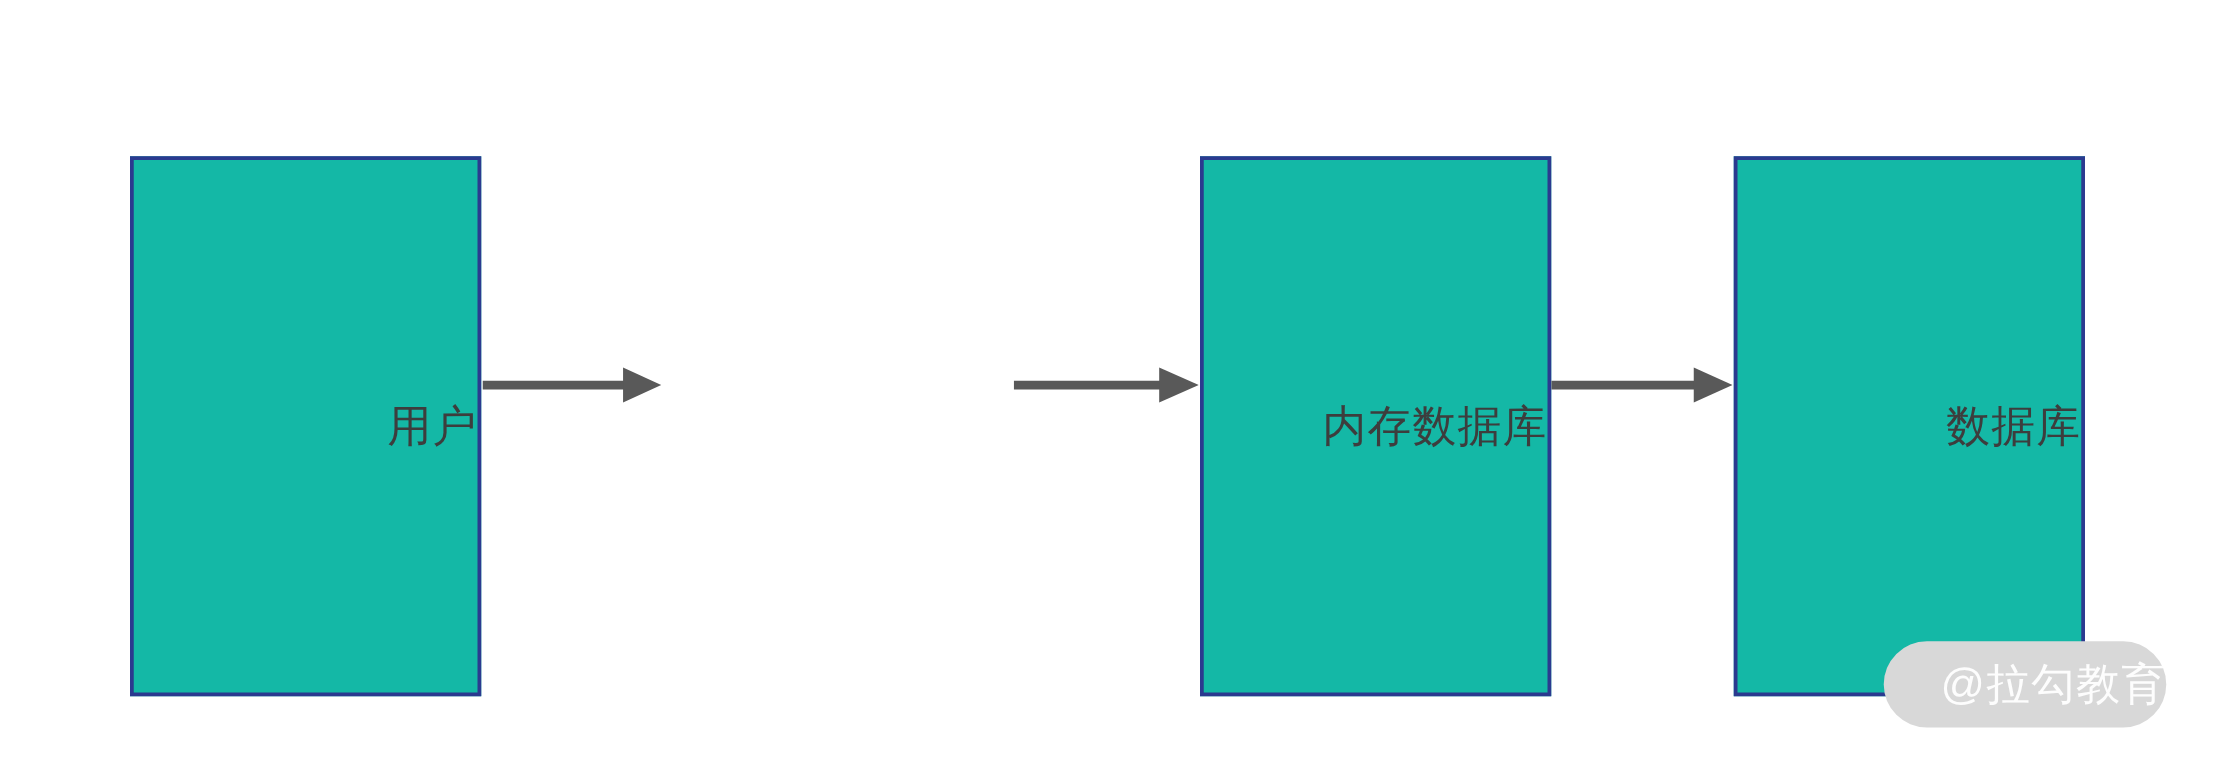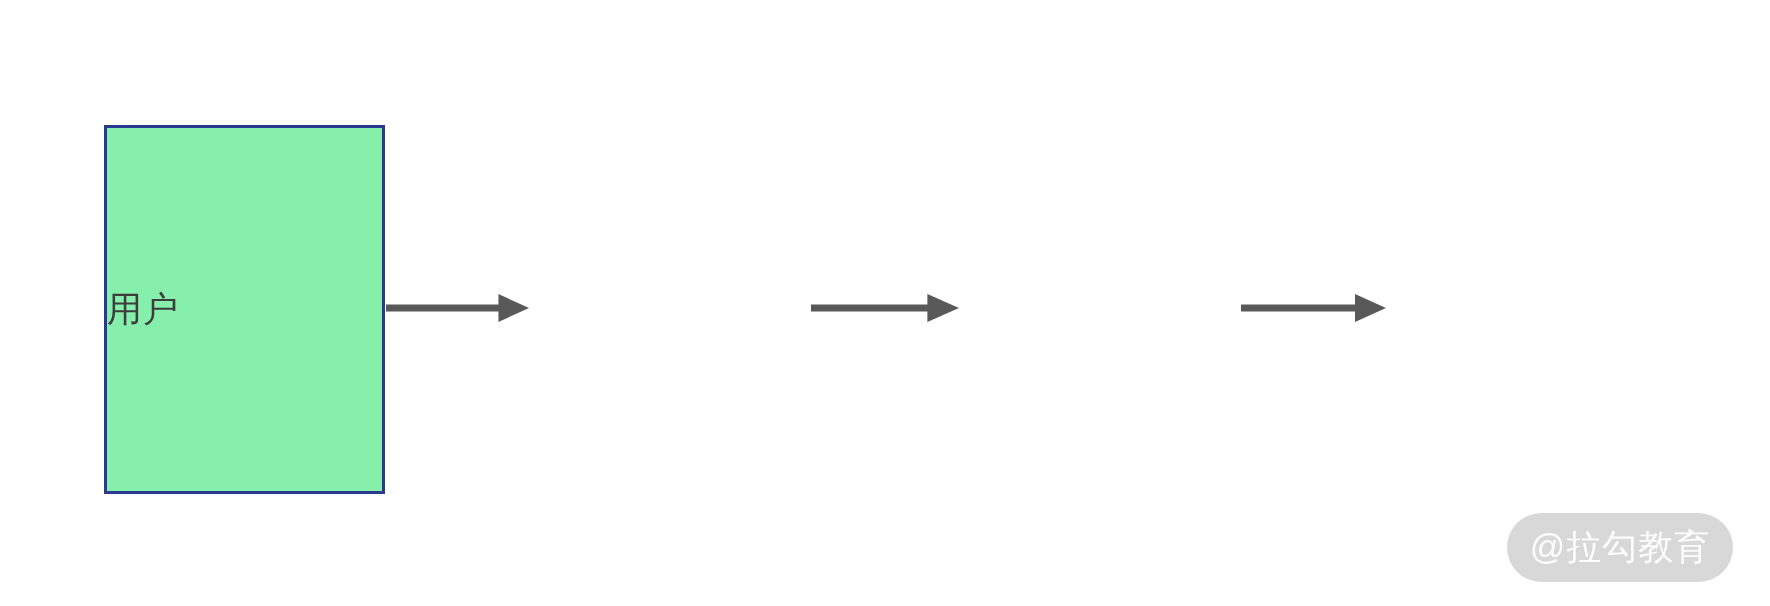--- a/index.html
+++ b/index.html
@@ -11,26 +11,26 @@
     width: 1770px;
     height: 606px;
     background: #ffffff;
     overflow: hidden;
   }
 
   .node {
     position: absolute;
     top: 125px;
     width: 281px;
-    height: 369px;
-    background: #86efac;
+    height: 432px;
+    background: #14b8a6;
     border: 3px solid #2b3a8f;
     display: flex;
     align-items: center;
-    justify-content: flex-start;
+    justify-content: flex-end;
   }
   .node .label {
     font-size: 35px;
     font-weight: 500;
     color: #3d3d3d;
     letter-spacing: 1px;
     white-space: nowrap;
   }
   .node-1 { left: 104px; }
   .node-2 { left: 530px; }
@@ -50,21 +50,21 @@
   .watermark {
     position: absolute;
     left: 1507px;
     top: 513px;
     width: 226px;
     height: 69px;
     background: #d8d8d8;
     border-radius: 35px;
     display: flex;
     align-items: center;
-    justify-content: center;
+    justify-content: flex-end;
   }
   .watermark .wm-label {
     color: #fdfdfd;
     font-size: 35px;
     letter-spacing: 1px;
     white-space: nowrap;
   }
 </style>
 </head>
 <body>
@@ -83,26 +83,32 @@
   </div>
 
 
   <div class="arrow arrow-2">
     <svg viewBox="0 0 145 40" preserveAspectRatio="none">
       <line x1="0" y1="20" x2="118" y2="20" stroke="#595959" stroke-width="7"></line>
       <polygon points="114,6 145,20 114,34" fill="#595959"></polygon>
     </svg>
   </div>
 
+  <div class="node node-3">
+    <span class="label">内存数据库</span>
+  </div>
 
   <div class="arrow arrow-3">
     <svg viewBox="0 0 145 40" preserveAspectRatio="none">
       <line x1="0" y1="20" x2="118" y2="20" stroke="#595959" stroke-width="7"></line>
       <polygon points="114,6 145,20 114,34" fill="#595959"></polygon>
     </svg>
   </div>
 
+  <div class="node node-4">
+    <span class="label">数据库</span>
+  </div>
 
   <div class="watermark">
     <span class="wm-label">@拉勾教育</span>
   </div>
 
 </div>
 
 </body></html>

